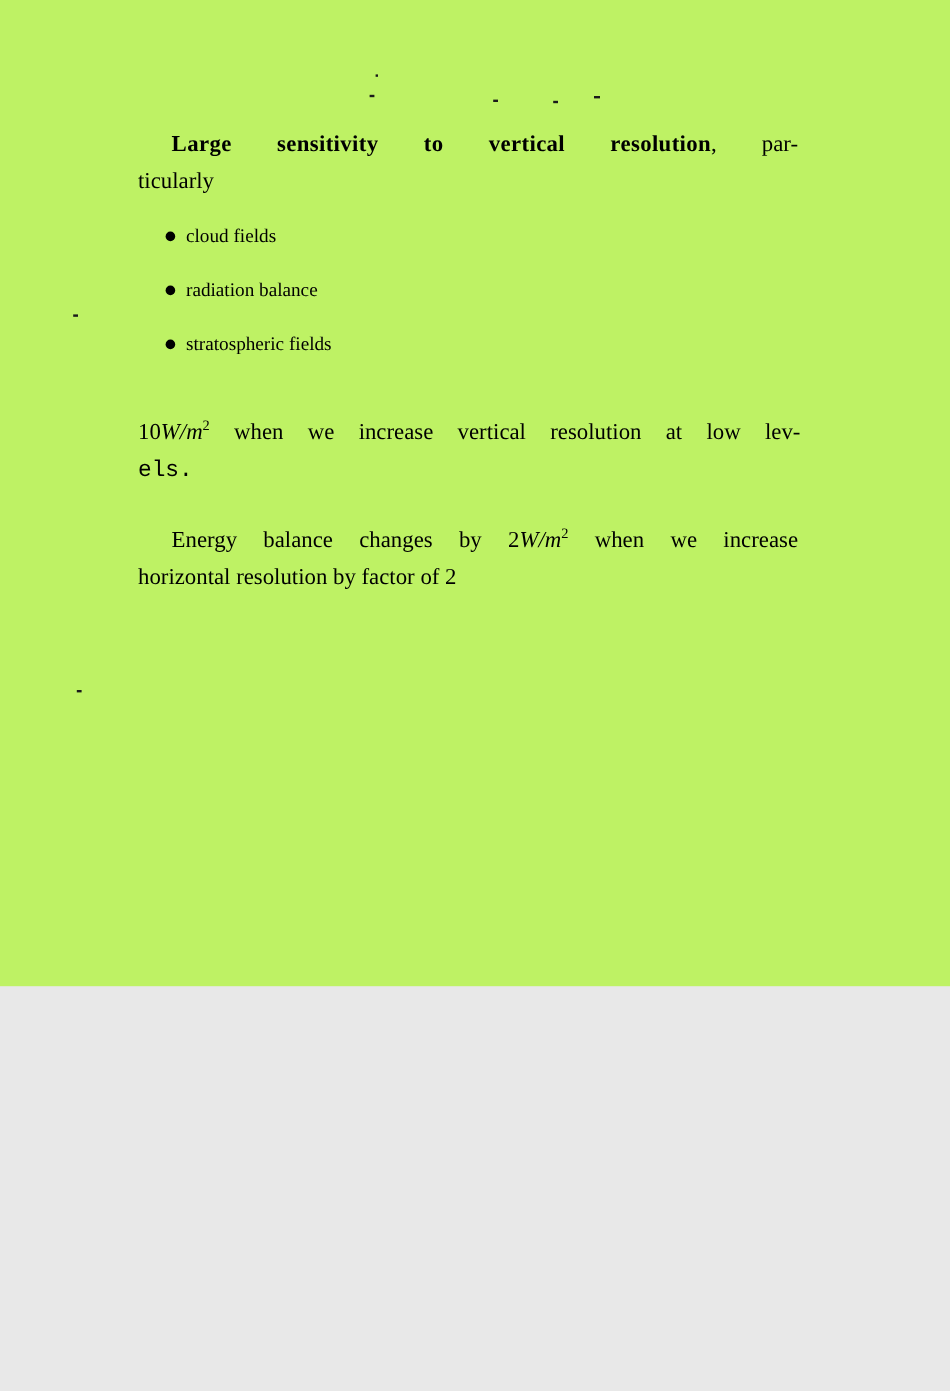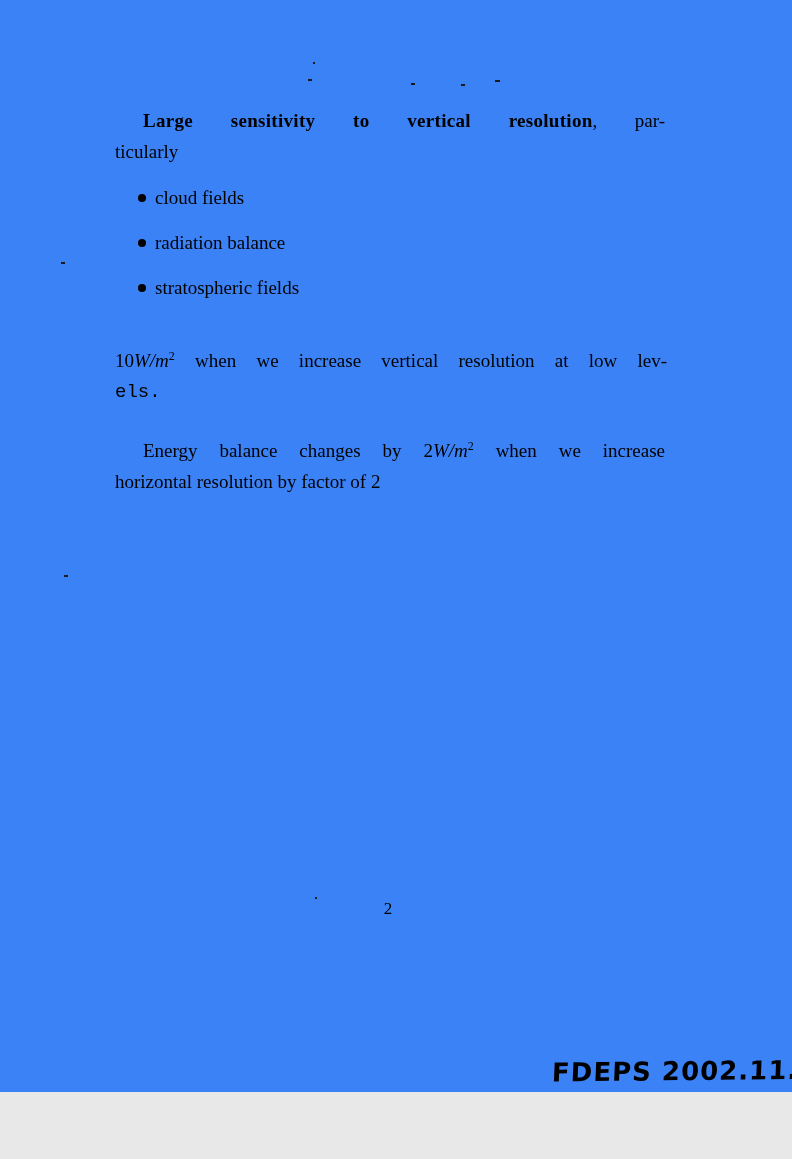--- a/index.html
+++ b/index.html
@@ -1,20 +1,20 @@
 <!DOCTYPE html>
 <html><head>
 <meta charset="utf-8">
 <style>
   html, body { margin: 0; padding: 0; background: #e8e8e8; }
   .page {
     position: relative;
     width: 792px;
-    height: 1092px;
-    background: #3b82f6;
+    height: 822px;
+    background: #bef264;
     color: #000000;
     font-family: "Liberation Serif", serif;
     overflow: hidden;
     margin: 0 auto;
   }
   .line {
     position: absolute;
     font-size: 19px;
     line-height: 24px;
     white-space: nowrap;
@@ -27,21 +27,21 @@
   .bold { font-weight: bold; letter-spacing: 0.3px; }
   .math { font-style: italic; }
   sup.msup {
     font-size: 12px;
     vertical-align: super;
     line-height: 0;
   }
   .bullet-item {
     position: absolute;
     left: 138px;
-    font-size: 19px;
+    font-size: 16px;
     line-height: 24px;
     white-space: nowrap;
   }
   .bullet-dot {
     display: inline-block;
     width: 8px;
     height: 8px;
     border-radius: 50%;
     background: #000;
     margin-right: 9px;

